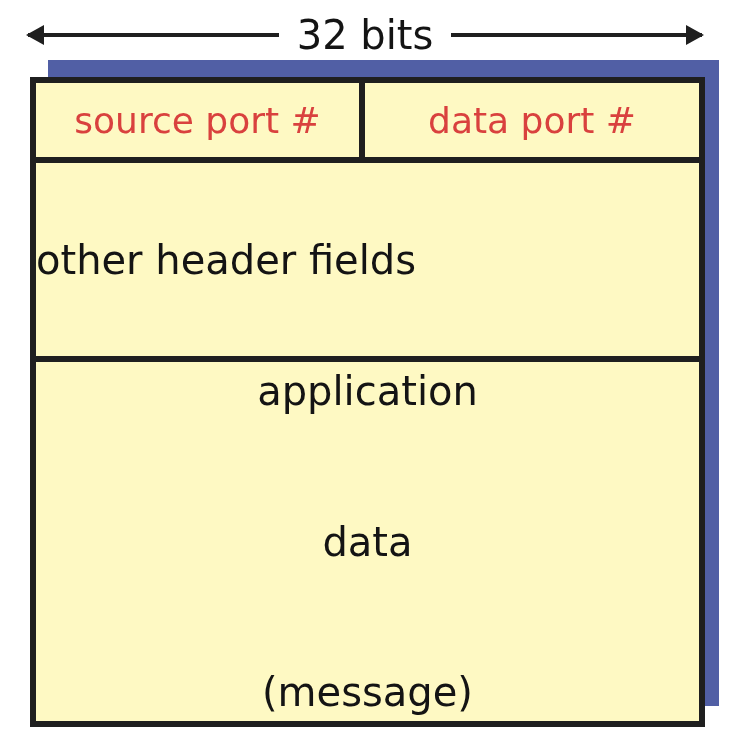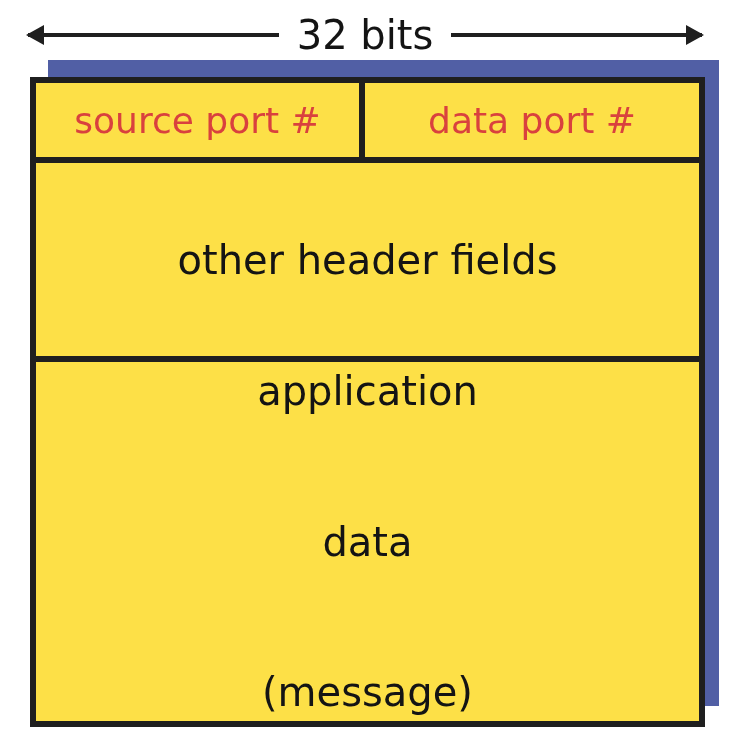--- a/index.html
+++ b/index.html
@@ -78,21 +78,21 @@
     background: var(--shadow-blue);
   }
 
   
   .segment-box {
     position: absolute;
     left: 30px;
     top: 77px;
     width: 675px;
     height: 650px;
-    background: #fde047;
+    background: #fef9c3;
     border: 6px solid var(--line);
     display: flex;
     flex-direction: column;
   }
   .row-ports {
     height: 80px;
     border-bottom: 6px solid var(--line);
     display: flex;
   }
   .cell {
@@ -106,21 +106,20 @@
   .cell-source {
     width: 329px;
     border-right: 6px solid var(--line);
   }
   .cell-dest { flex: 1; }
   .row-other {
     height: 199px;
     border-bottom: 6px solid var(--line);
     display: flex;
     align-items: center;
-    justify-content: center;
     font-size: 40px;
     color: #141414;
   }
   .row-app {
     flex: 1;
     display: flex;
     flex-direction: column;
     align-items: center;
     justify-content: space-between;
     font-size: 40px;

